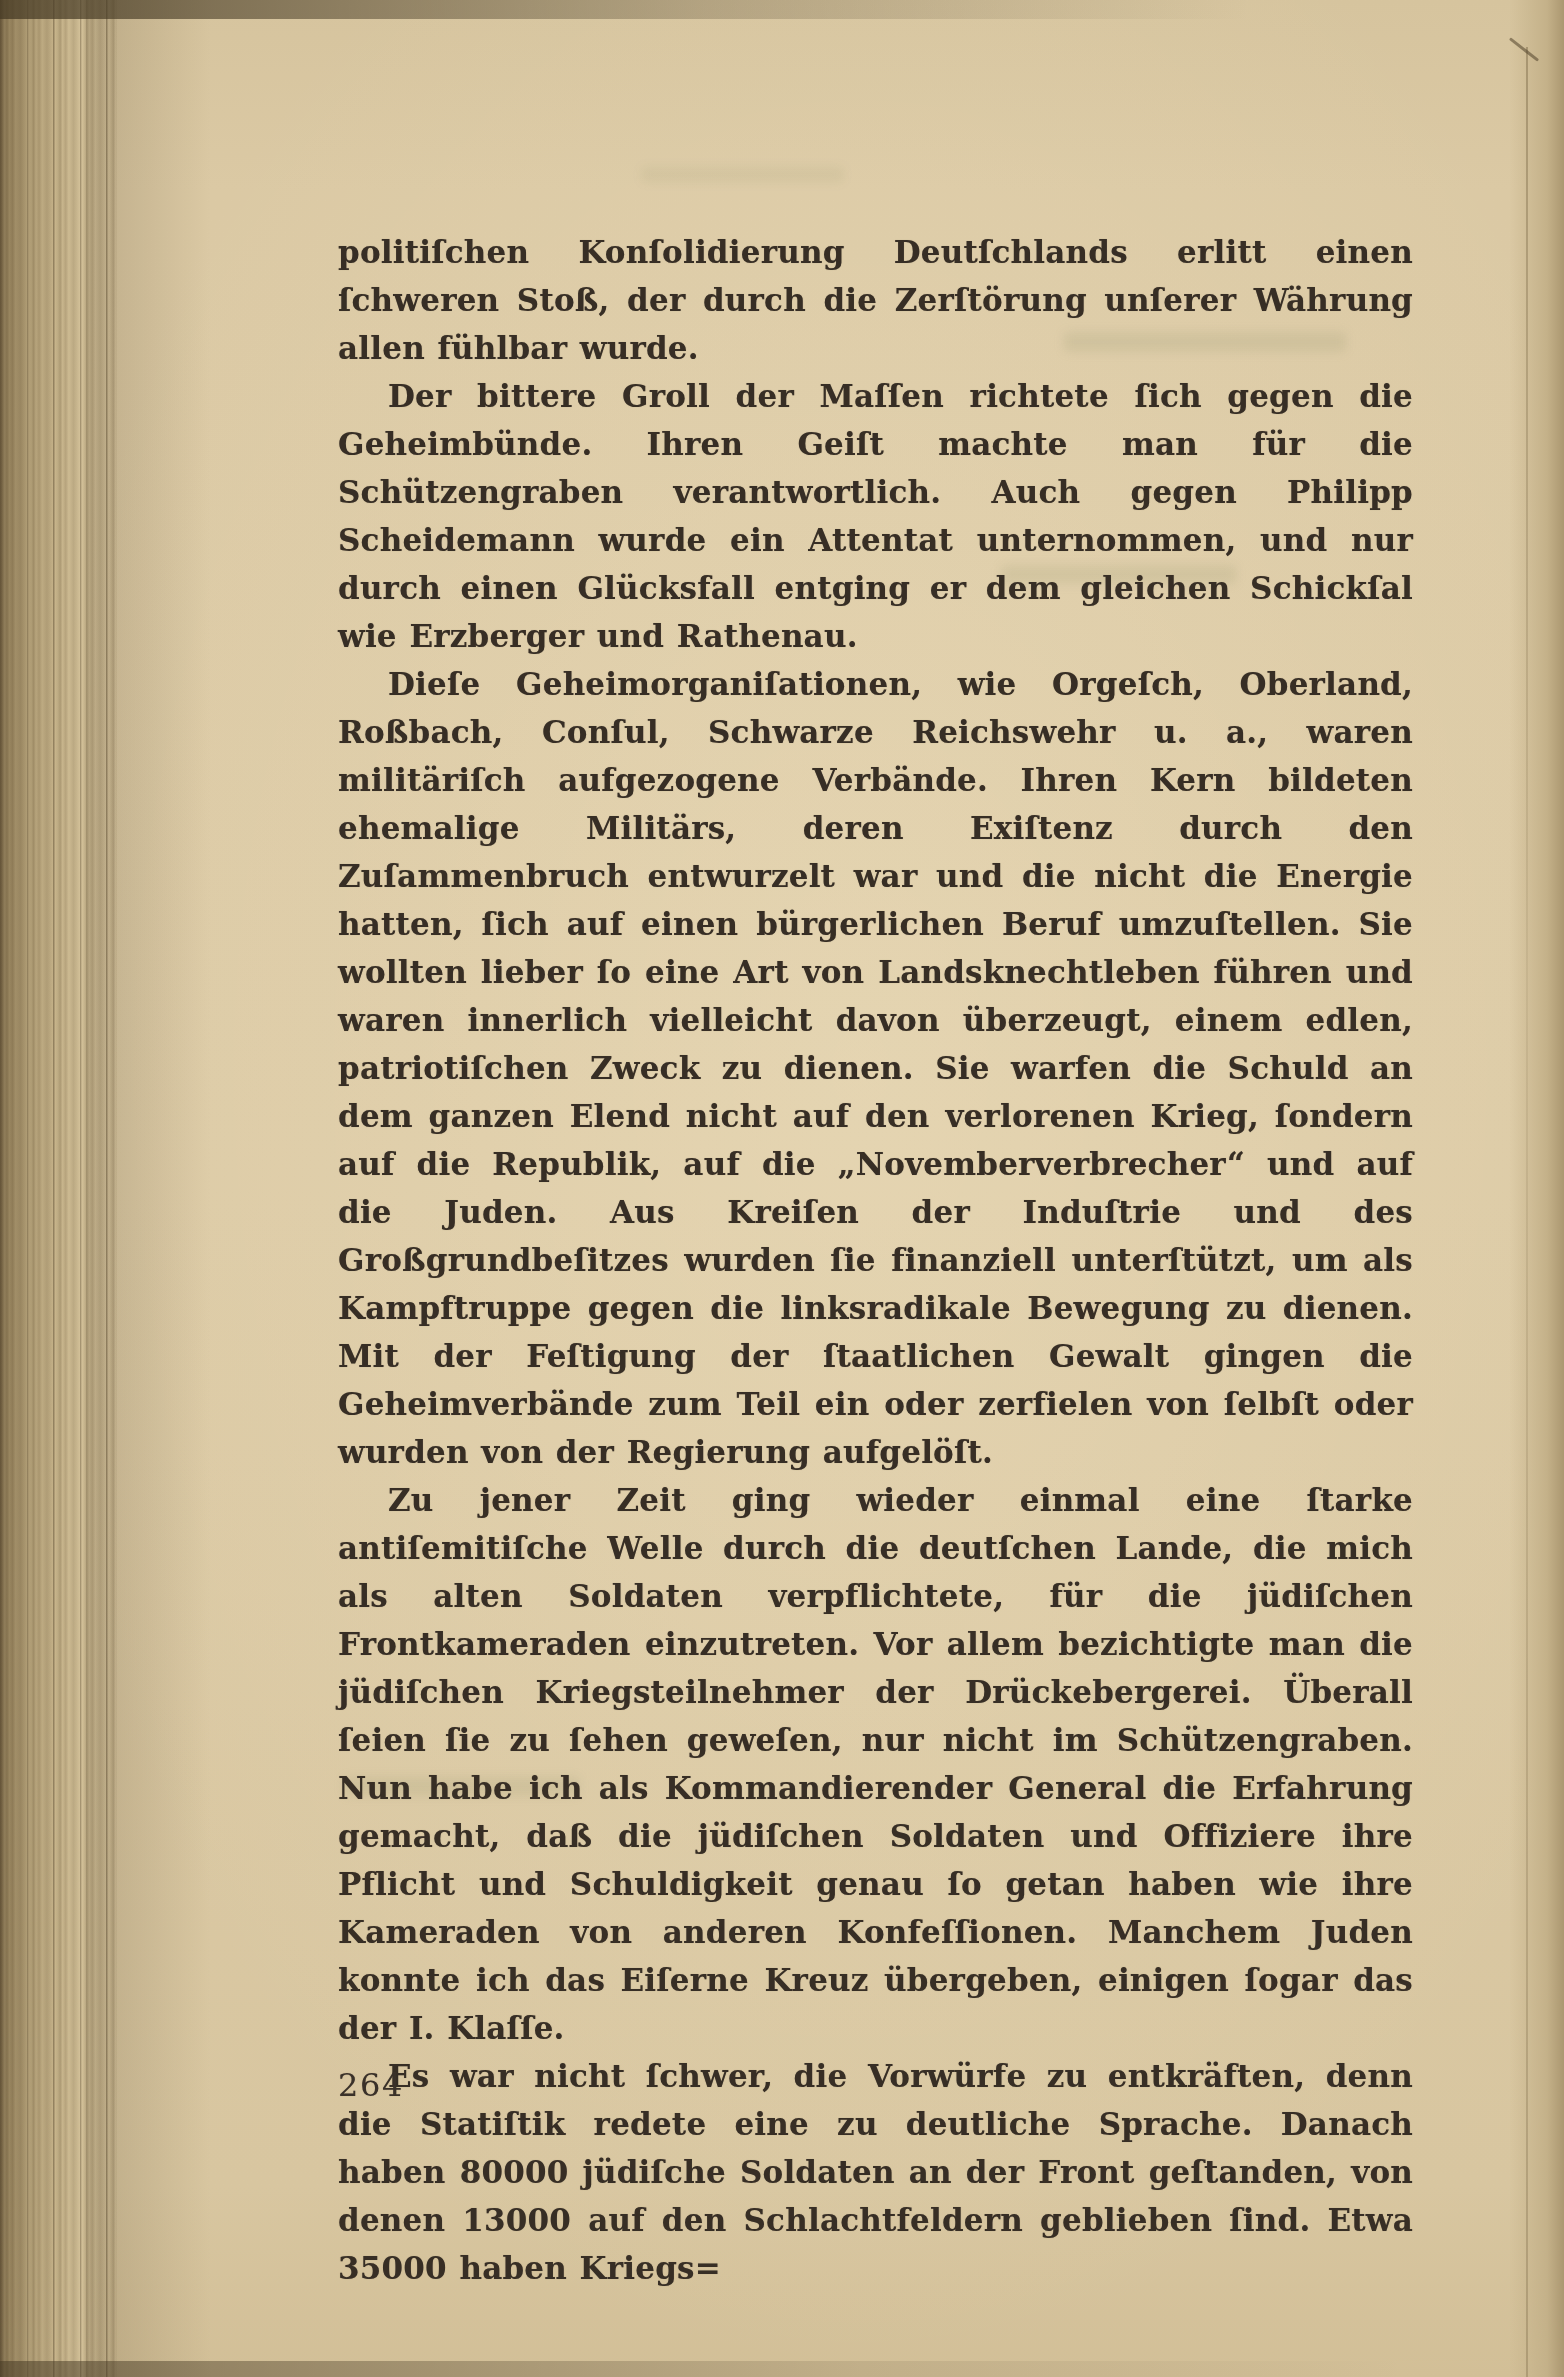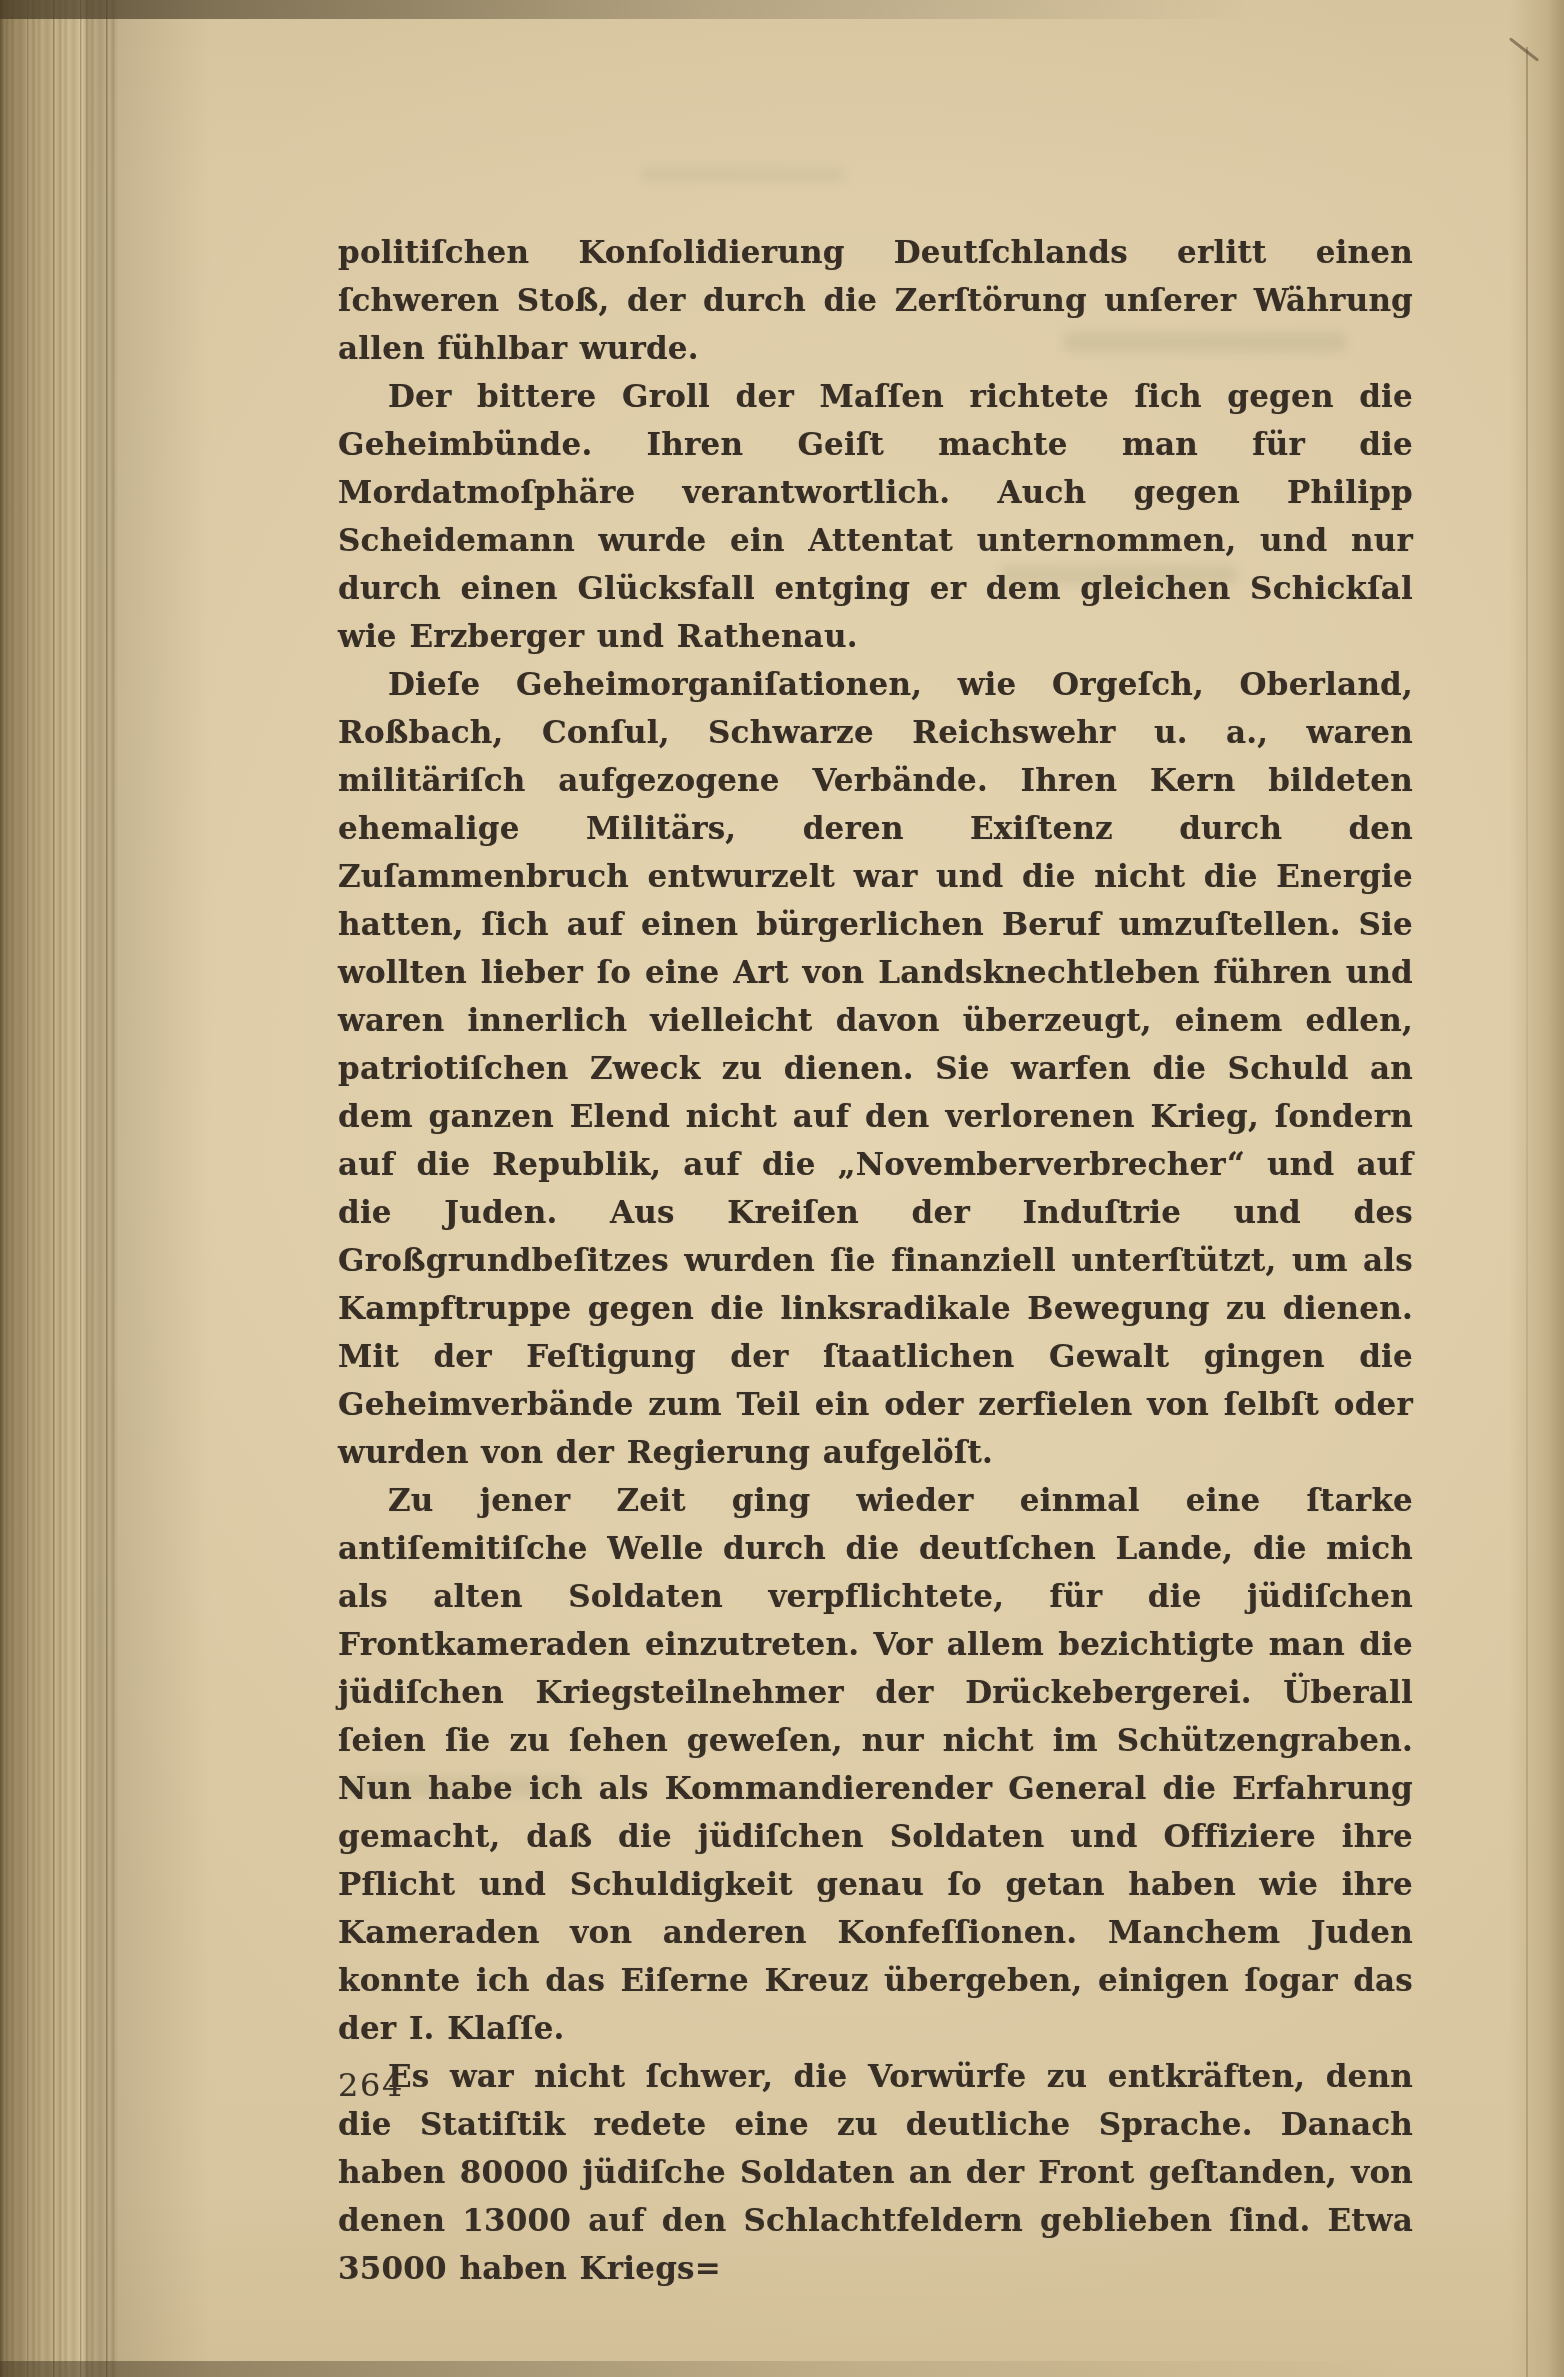--- a/index.html
+++ b/index.html
@@ -134,20 +134,20 @@
 <div class="corner-mark"></div>
 <div class="top-edge"></div>
 <div class="bottom-edge"></div>
 <div class="smudge s1"></div>
 <div class="smudge s2"></div>
 <div class="smudge s3"></div>
 <div class="smudge s4"></div>
 
 <div class="text-block">
   <p>politiſchen Konſolidierung Deutſchlands erlitt einen ſchweren Stoß, der durch die Zerſtörung unſerer Währung allen fühlbar wurde.</p>
-  <p class="indent">Der bittere Groll der Maſſen richtete ſich gegen die Geheimbünde. Ihren Geiſt machte man für die Mordatmoſphäre verantwortlich. Auch gegen Philipp Scheidemann wurde ein Attentat unternommen, und nur durch einen Glücksfall entging er dem gleichen Schickſal wie Erzberger und Rathenau.</p>
+  <p class="indent">Der bittere Groll der Maſſen richtete ſich gegen die Geheimbünde. Ihren Geiſt machte man für die Schützengraben verantwortlich. Auch gegen Philipp Scheidemann wurde ein Attentat unternommen, und nur durch einen Glücksfall entging er dem gleichen Schickſal wie Erzberger und Rathenau.</p>
   <p class="indent">Dieſe Geheimorganiſationen, wie Orgeſch, Oberland, Roßbach, Conſul, Schwarze Reichswehr u. a., waren militäriſch aufgezogene Verbände. Ihren Kern bildeten ehemalige Militärs, deren Exiſtenz durch den Zuſammenbruch entwurzelt war und die nicht die Energie hatten, ſich auf einen bürgerlichen Beruf umzuſtellen. Sie wollten lieber ſo eine Art von Landsknechtleben führen und waren innerlich vielleicht davon überzeugt, einem edlen, patriotiſchen Zweck zu dienen. Sie warfen die Schuld an dem ganzen Elend nicht auf den verlorenen Krieg, ſondern auf die Republik, auf die „Novemberverbrecher“ und auf die Juden. Aus Kreiſen der Induſtrie und des Großgrundbeſitzes wurden ſie finanziell unterſtützt, um als Kampftruppe gegen die linksradikale Bewegung zu dienen. Mit der Feſtigung der ſtaatlichen Gewalt gingen die Geheimverbände zum Teil ein oder zerfielen von ſelbſt oder wurden von der Regierung aufgelöſt.</p>
   <p class="indent">Zu jener Zeit ging wieder einmal eine ſtarke antiſemitiſche Welle durch die deutſchen Lande, die mich als alten Soldaten verpflichtete, für die jüdiſchen Frontkameraden einzutreten. Vor allem bezichtigte man die jüdiſchen Kriegsteilnehmer der Drückebergerei. Überall ſeien ſie zu ſehen geweſen, nur nicht im Schützengraben. Nun habe ich als Kommandierender General die Erfahrung gemacht, daß die jüdiſchen Soldaten und Offiziere ihre Pflicht und Schuldigkeit genau ſo getan haben wie ihre Kameraden von anderen Konfeſſionen. Manchem Juden konnte ich das Eiſerne Kreuz übergeben, einigen ſogar das der I. Klaſſe.</p>
   <p class="indent">Es war nicht ſchwer, die Vorwürfe zu entkräften, denn die Statiſtik redete eine zu deutliche Sprache. Danach haben 80000 jüdiſche Soldaten an der Front geſtanden, von denen 13000 auf den Schlachtfeldern geblieben ſind. Etwa 35000 haben Kriegs=</p>
 </div>
 
 <div class="page-number">264</div>
 
 
 </body></html>

